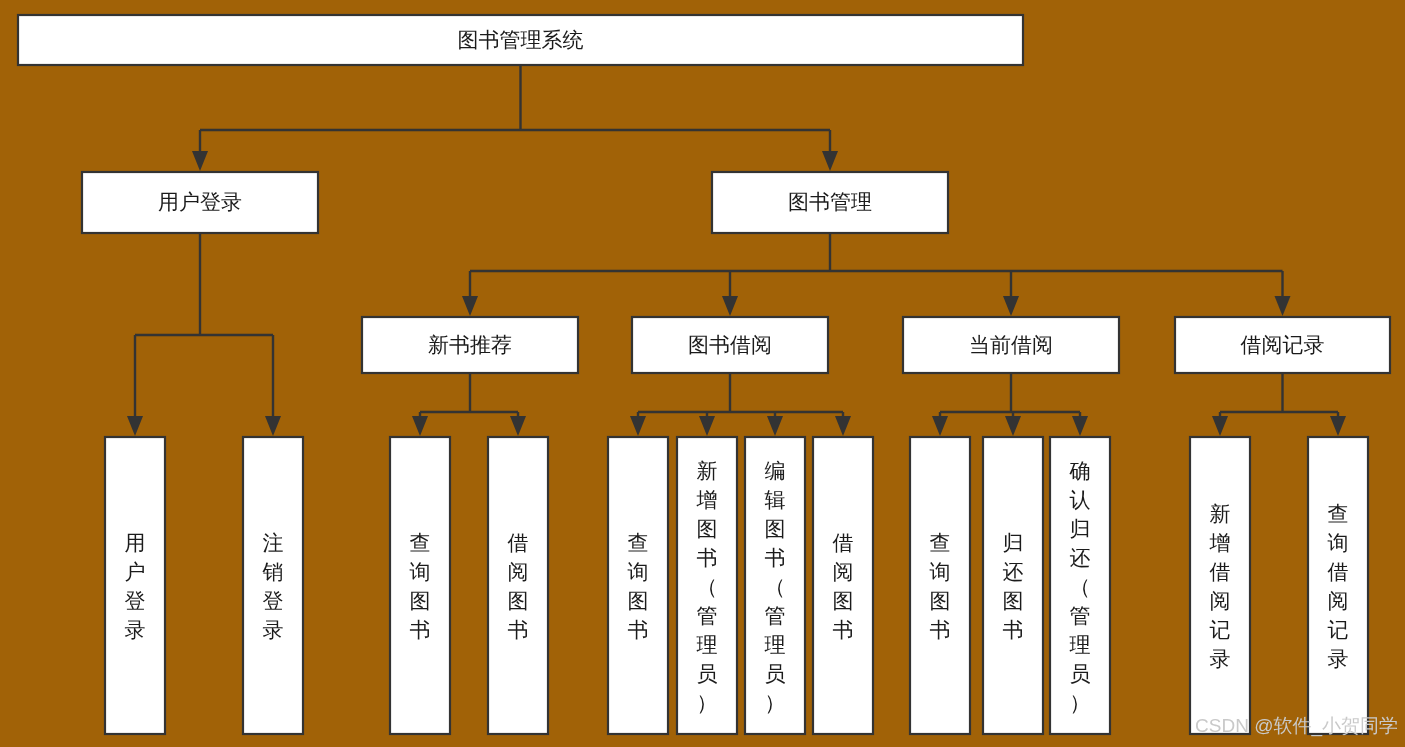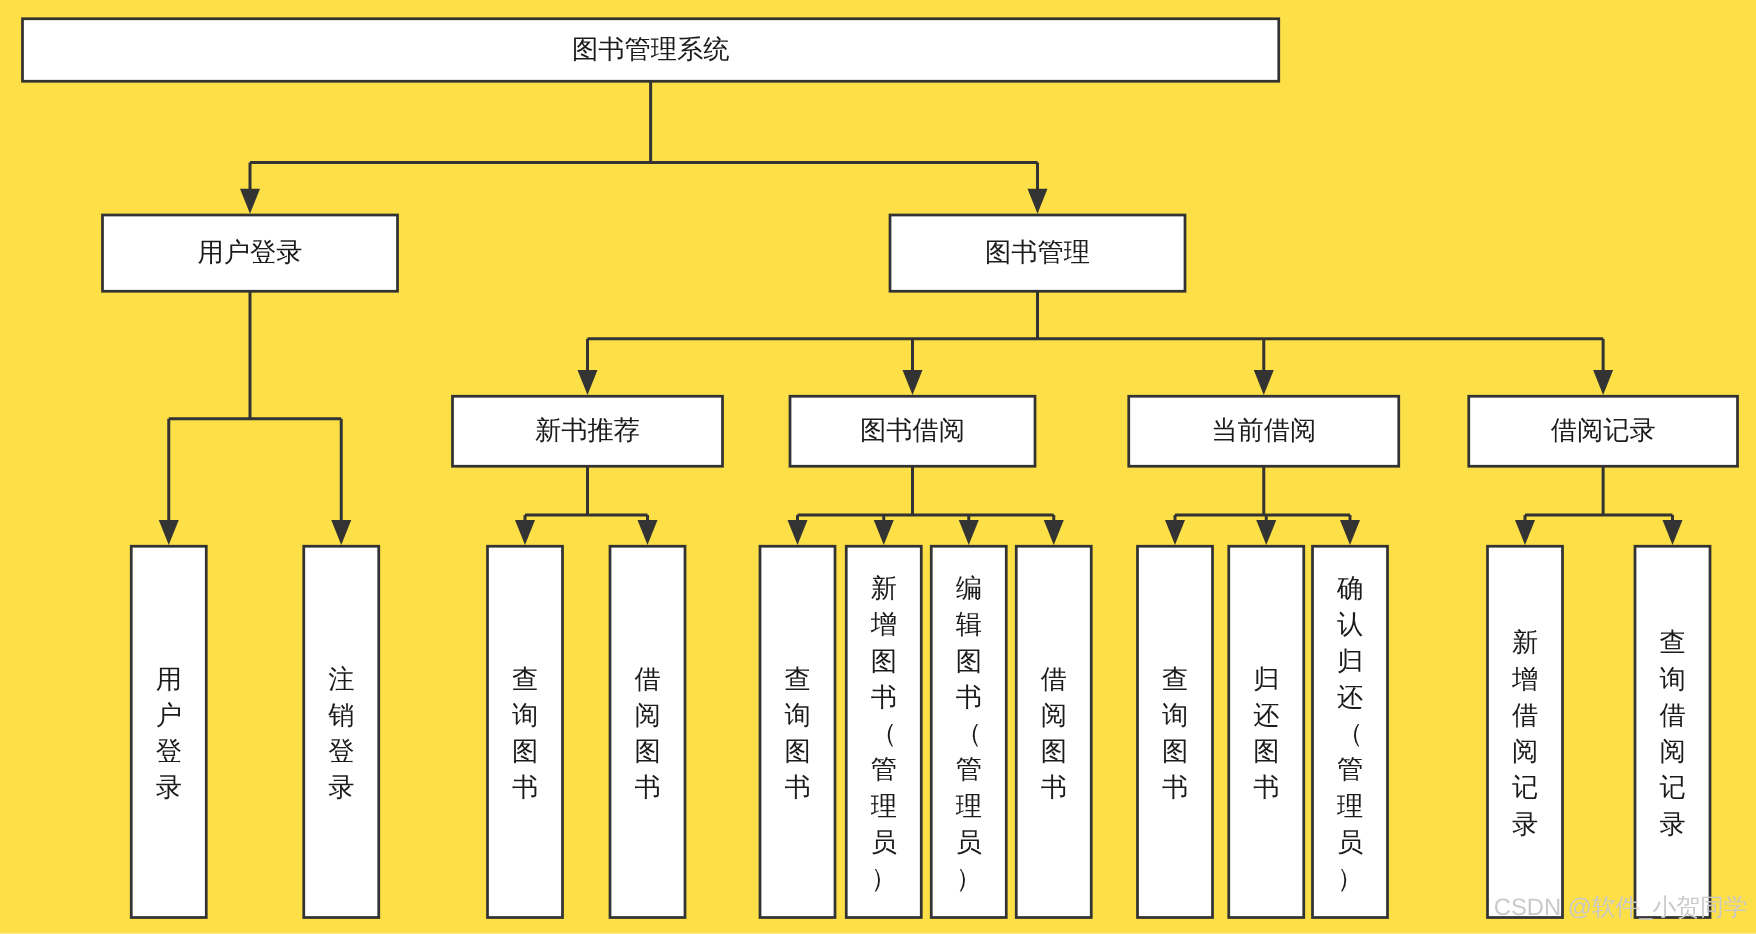--- a/index.html
+++ b/index.html
@@ -8,21 +8,21 @@
     padding: 0;
     background: #ffffff;
   }
   body {
     font-family: "Liberation Sans", "DejaVu Sans", sans-serif;
   }
   #diagram-root {
     position: relative;
     width: 1405px;
     height: 747px;
-    background: #fde047;
+    background: #a16207;
     overflow: hidden;
   }
   svg.chart-canvas {
     position: absolute;
     left: 0;
     top: 0;
     width: 1405px;
     height: 747px;
     display: block;
   }

